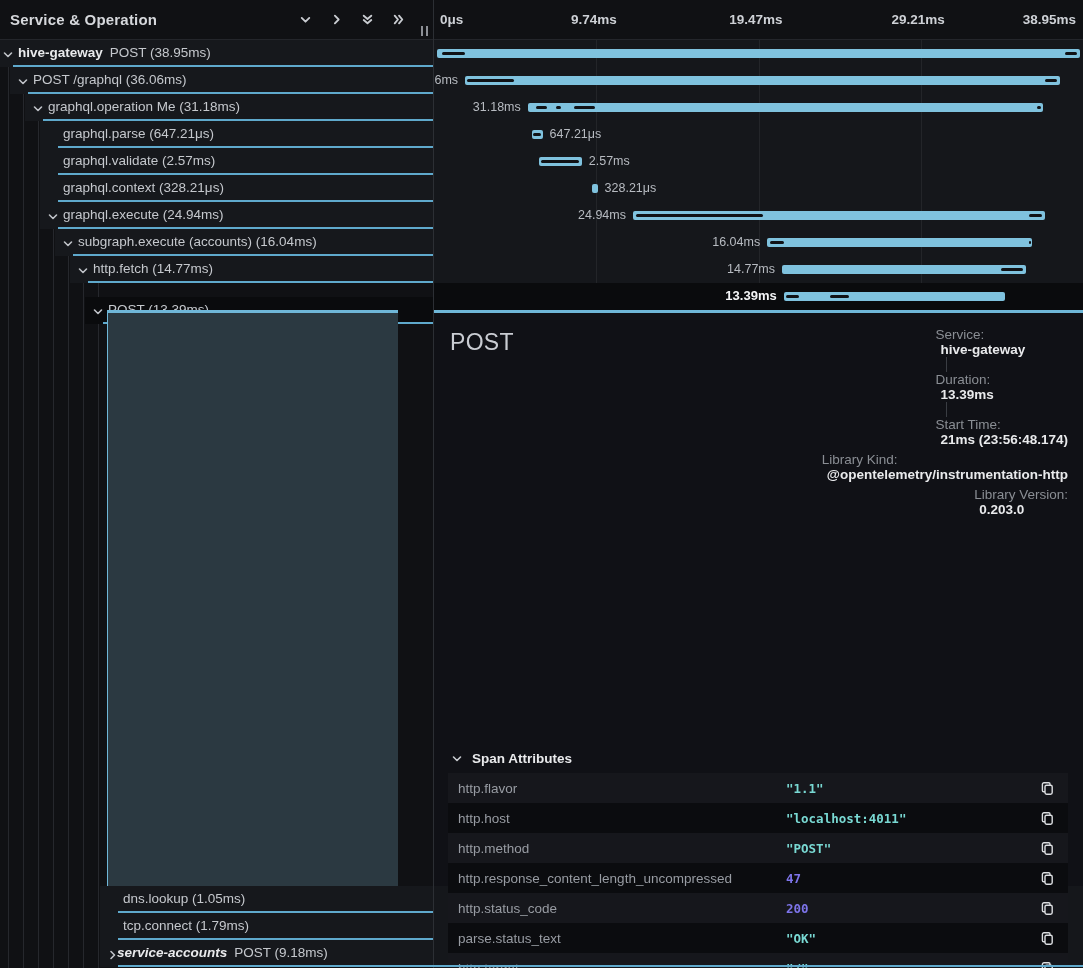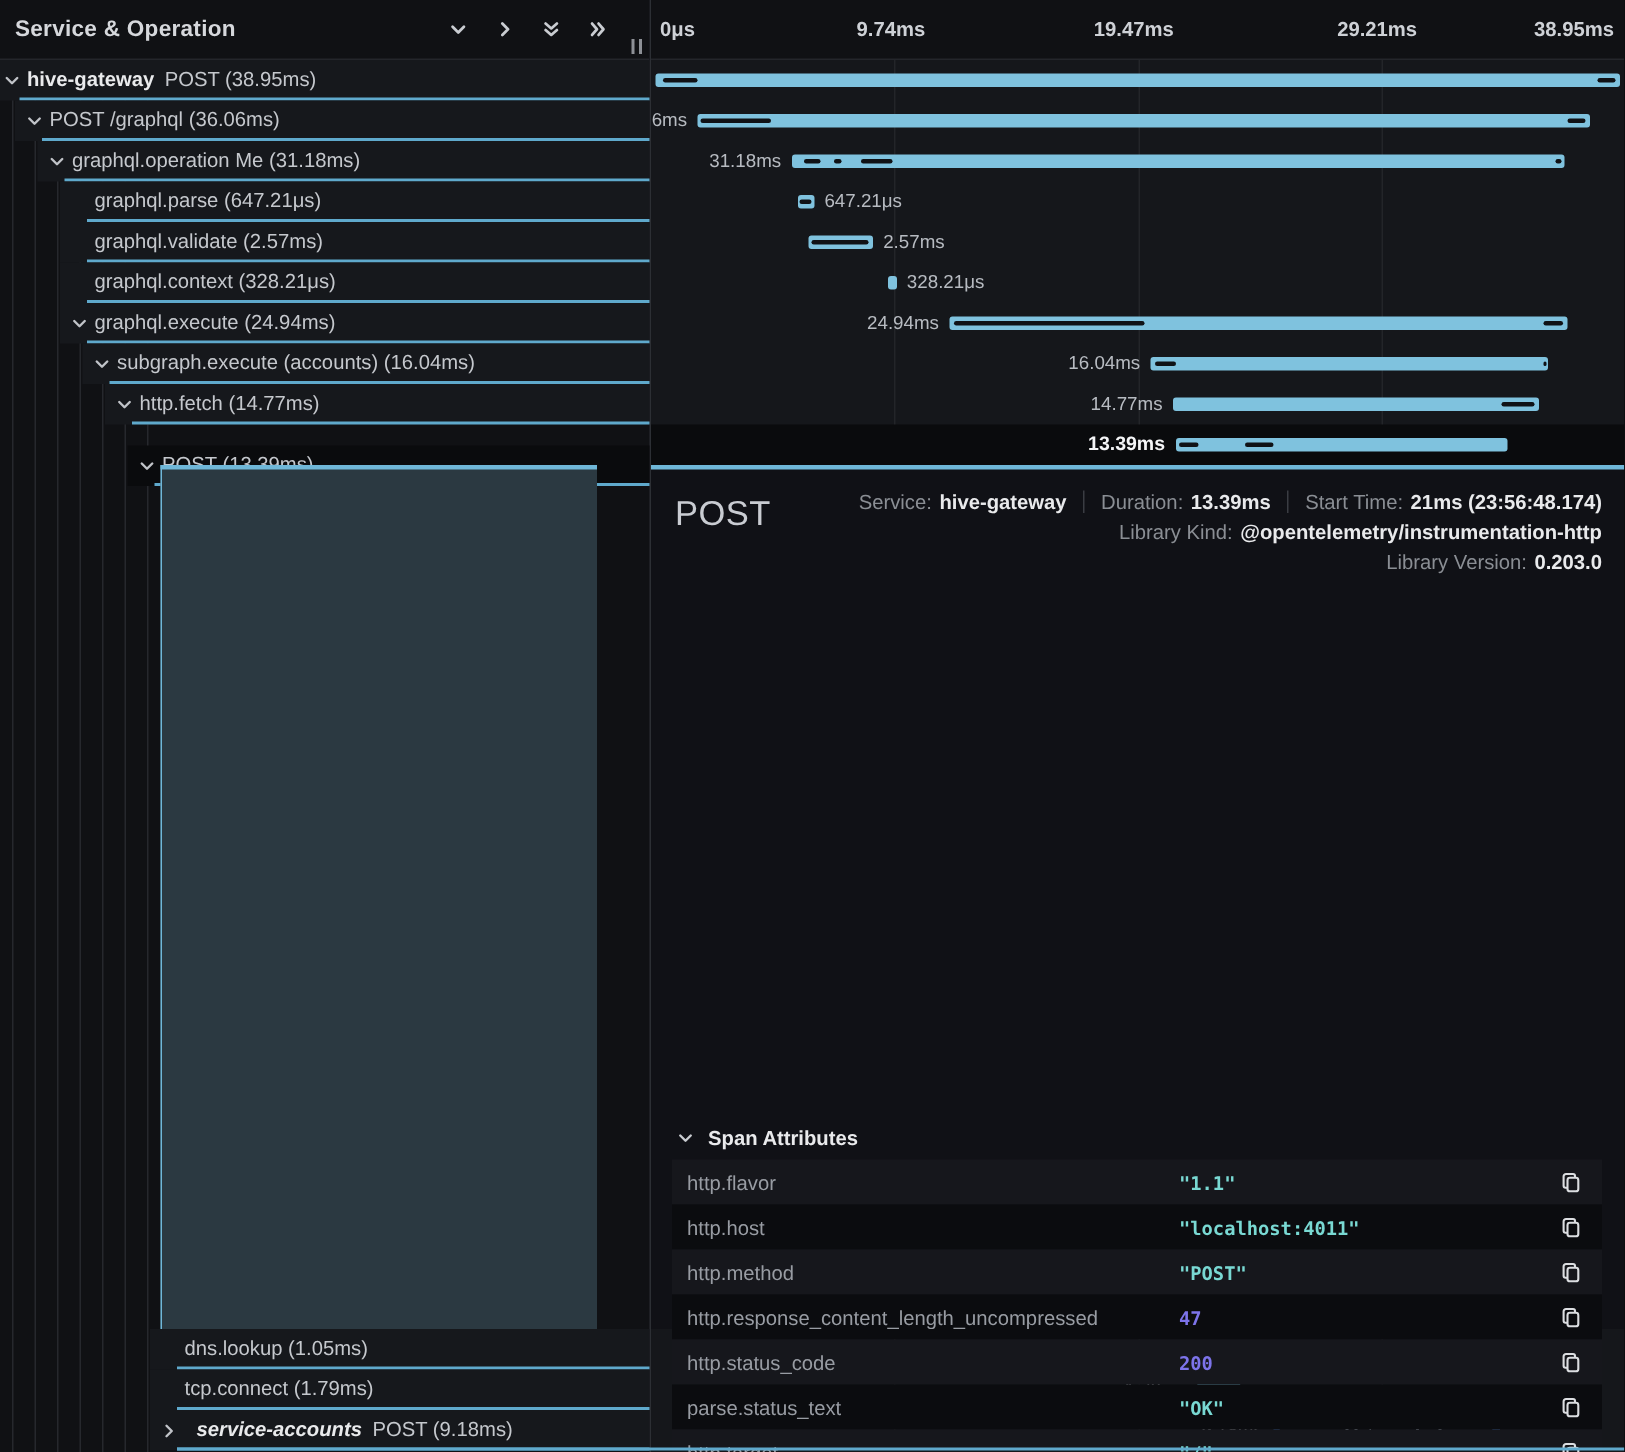--- a/index.html
+++ b/index.html
@@ -43,21 +43,21 @@
   .bar.blue{background:#3f6cb3;}
   .mark{position:absolute;top:3px;height:3px;border-radius:2px;background:#101216;}
   .mark.light{background:#c8d4e4;}
   .blab{position:absolute;top:0;height:27px;line-height:26px;font-size:12.5px;color:#b7bbc1;white-space:nowrap;}
   .blab.bold{font-weight:700;color:#f4f5f7;font-size:13px;}
 
   
   #detail{position:absolute;left:0;top:310px;width:649px;height:576px;background:#101116;border-top:3px solid #6fb7d8;z-index:4;}
   #d-title{position:absolute;left:16px;top:16px;font-size:23px;font-weight:500;color:#c9ccd2;letter-spacing:.3px;}
   #d-head{position:absolute;right:15px;top:14px;display:flex;flex-direction:column;align-items:flex-end;gap:5px;}
-  .d-line{display:flex;align-items:flex-end;white-space:nowrap;}
+  .d-line{display:flex;align-items:flex-start;white-space:nowrap;flex-direction:column;}
   .d-label{font-size:13.5px;color:#8a8e94;}
   .d-val{font-size:13.5px;font-weight:700;color:#e9eaec;margin-left:5px;}
   .d-sep{display:inline-block;width:1px;height:15px;background:#3a3d43;margin:0 11px;}
 
   #sa-head{position:absolute;left:17px;top:438px;display:flex;align-items:center;gap:9px;cursor:pointer;}
   #sa-head svg{stroke:#c9ccd1;fill:none;stroke-width:1.6;stroke-linecap:round;stroke-linejoin:round;}
   #sa-title{font-size:13.5px;font-weight:700;color:#e9eaec;}
   #attr-table{position:absolute;left:14px;right:15px;top:460px;}
   .arow{display:flex;align-items:center;height:30px;padding:0 12px 0 10px;}
   .arow:nth-child(odd){background:#16171c;}
@@ -201,21 +201,21 @@
           <div class="trow" style="top: 873px;">
             <div class="trow-bg" style="left: 100px;"></div>
             <div class="tlabel" style="left: 123px;">tcp.connect (1.79ms)</div>
             <div class="uline" style="left: 118px;"></div>
           </div>
           <div class="trow" style="top: 900px;">
             <div class="trow-bg" style="left: 100px;"></div>
             <div class="chev" style="left: 107px;"><svg width="12" height="12" viewBox="0 0 12 12">
                 <path d="M4 2.5 L7.5 6 L4 9.5"></path>
               </svg></div>
-            <div class="tlabel" style="left: 131px;"><span class="svc it">service-accounts</span>POST (9.18ms)</div>
+            <div class="tlabel" style="left: 117px;"><span class="svc it">service-accounts</span>POST (9.18ms)</div>
             <div class="uline" style="left: 118px;"></div>
           </div>
         </div>
     </div>
   </div>
 
   <div id="right">
     <div id="grid">
         <div class="gline" style="left: 25%;"></div>
         <div class="gline" style="left: 50%;"></div>

